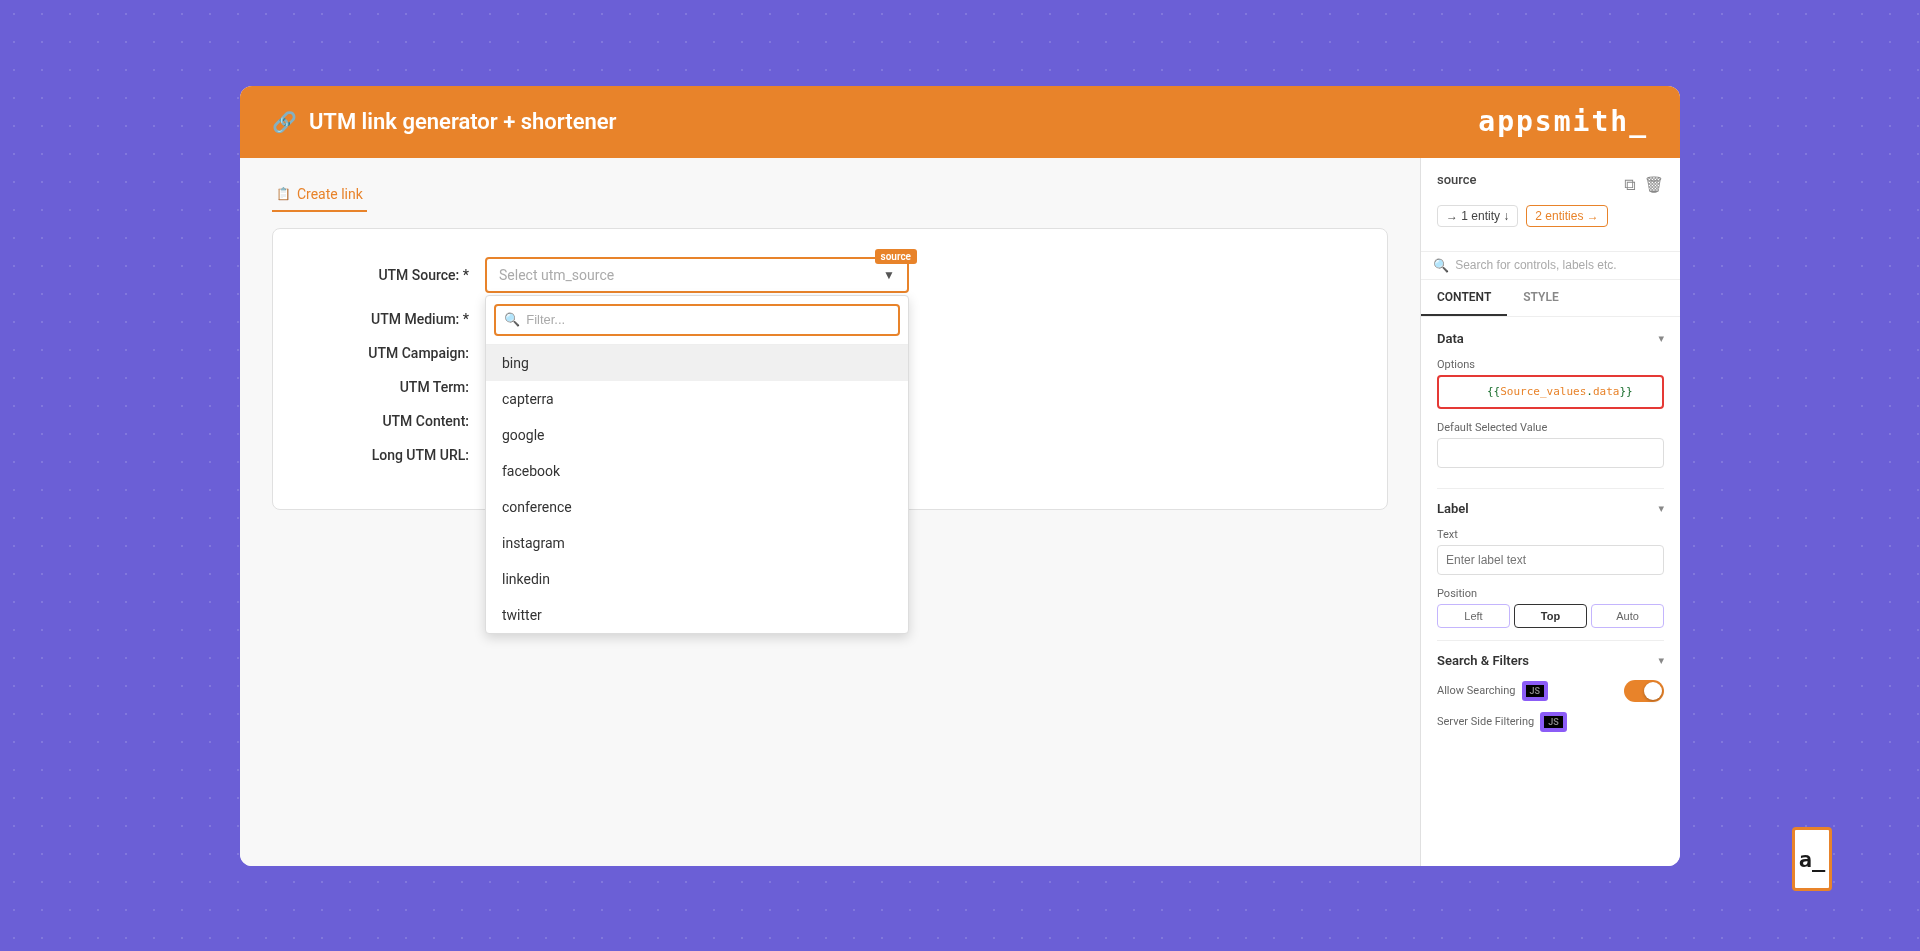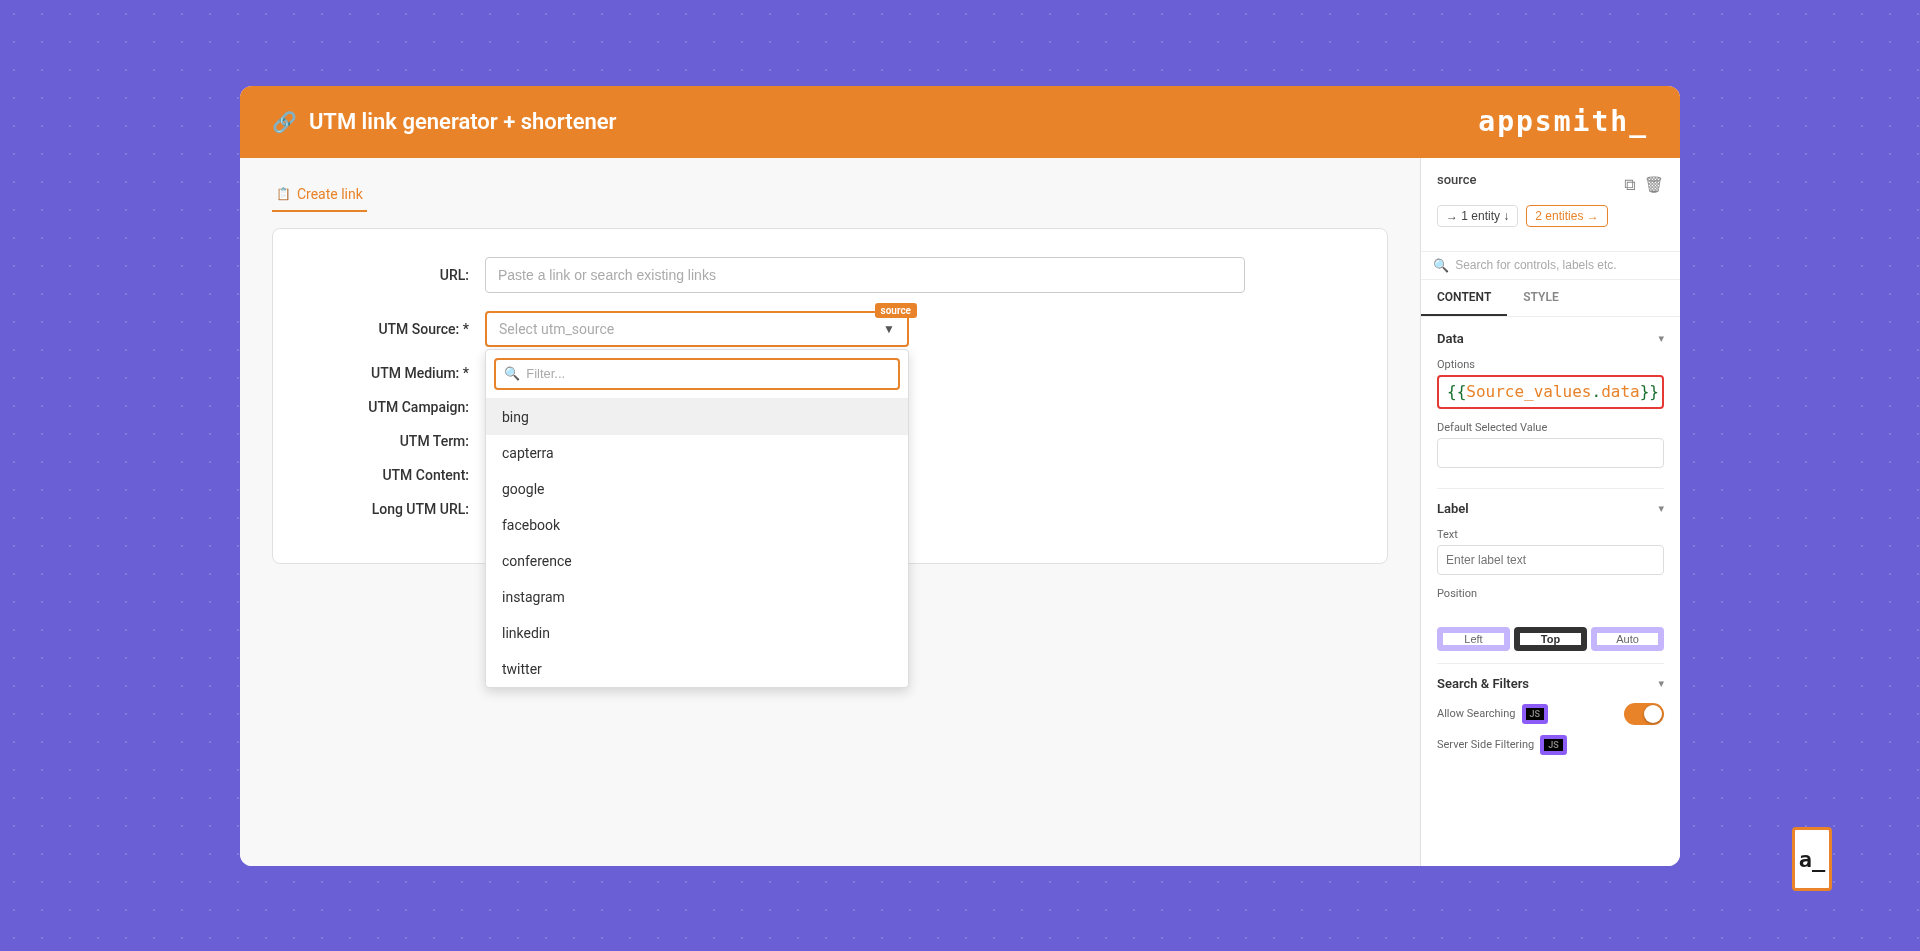--- a/index.html
+++ b/index.html
@@ -316,40 +316,40 @@
       outline: none;
       margin-bottom: 12px;
       font-family: monospace;
       color: #1a6e2e;
       background: white;
       display: flex;
       align-items: center;
     }
     .code-value {
       font-family: monospace;
-      font-size: 16px;
+      font-size: 11px;
       color: #1a6e2e;
+      margin-left: 40px;
     }
     .code-orange { color: #E8832A; }
     
     .position-group {
       display: flex;
       gap: 4px;
       margin-bottom: 12px;
     }
     .pos-btn {
       flex: 1;
       height: 24px;
-      border: 6px solid #c4b5fd;
+      border: 1px solid #c4b5fd;
       border-radius: 4px;
       background: white;
       font-size: 11px;
       color: #666;
       cursor: pointer;
-      margin-top: 23px;
     }
     .pos-btn.active {
       border-color: #333;
       color: #333;
       font-weight: 600;
     }
     
     .toggle-row {
       display: flex;
       justify-content: space-between;
@@ -429,24 +429,20 @@
 
       <div class="tab-bar">
         <div class="tab-item">
           <span class="tab-icon">📋</span>
           <span>Create link</span>
         </div>
       </div>
 
       <div class="form-container">
 
-        <div class="form-row">
-          <div class="form-label">URL:</div>
-          <input class="form-input" type="text" style="max-width: 760px;" placeholder="Paste a link or search existing links">
-        </div>
 
         <div class="form-row">
           <div class="form-label">UTM Source: *</div>
           <div class="dropdown-wrapper">
             <div class="dropdown-trigger">
               <span style="color:#aaa;font-size:14px;">Select utm_source</span>
               <span class="dropdown-chevron">▼</span>
               <span class="source-badge">source</span>
             </div>
 

